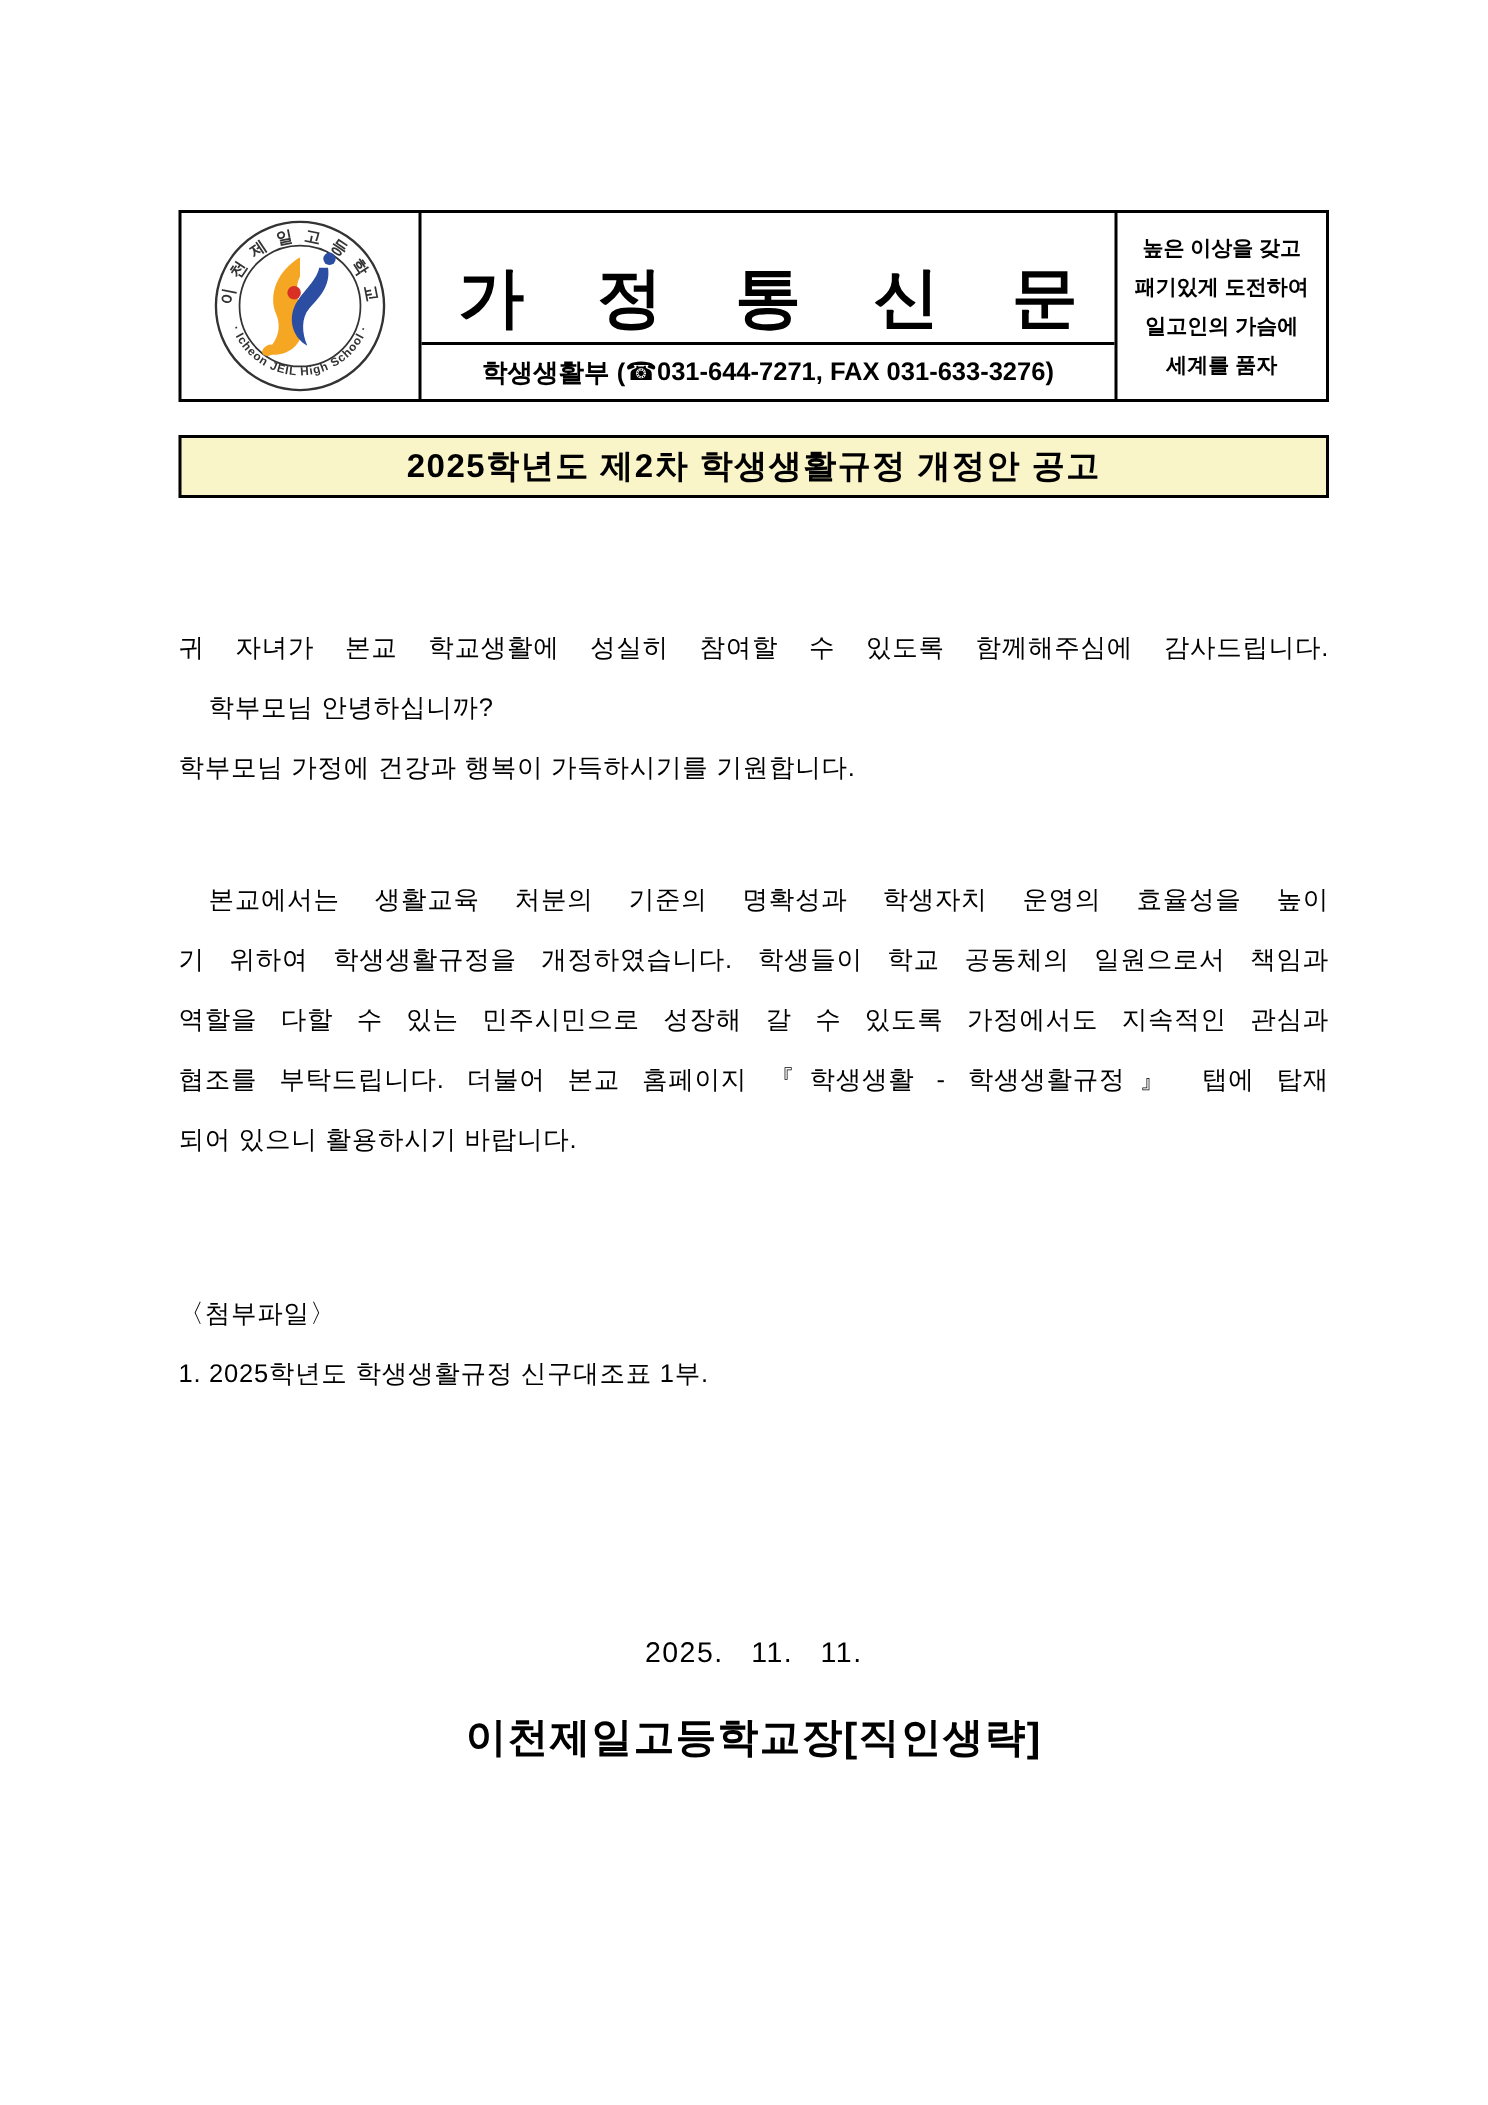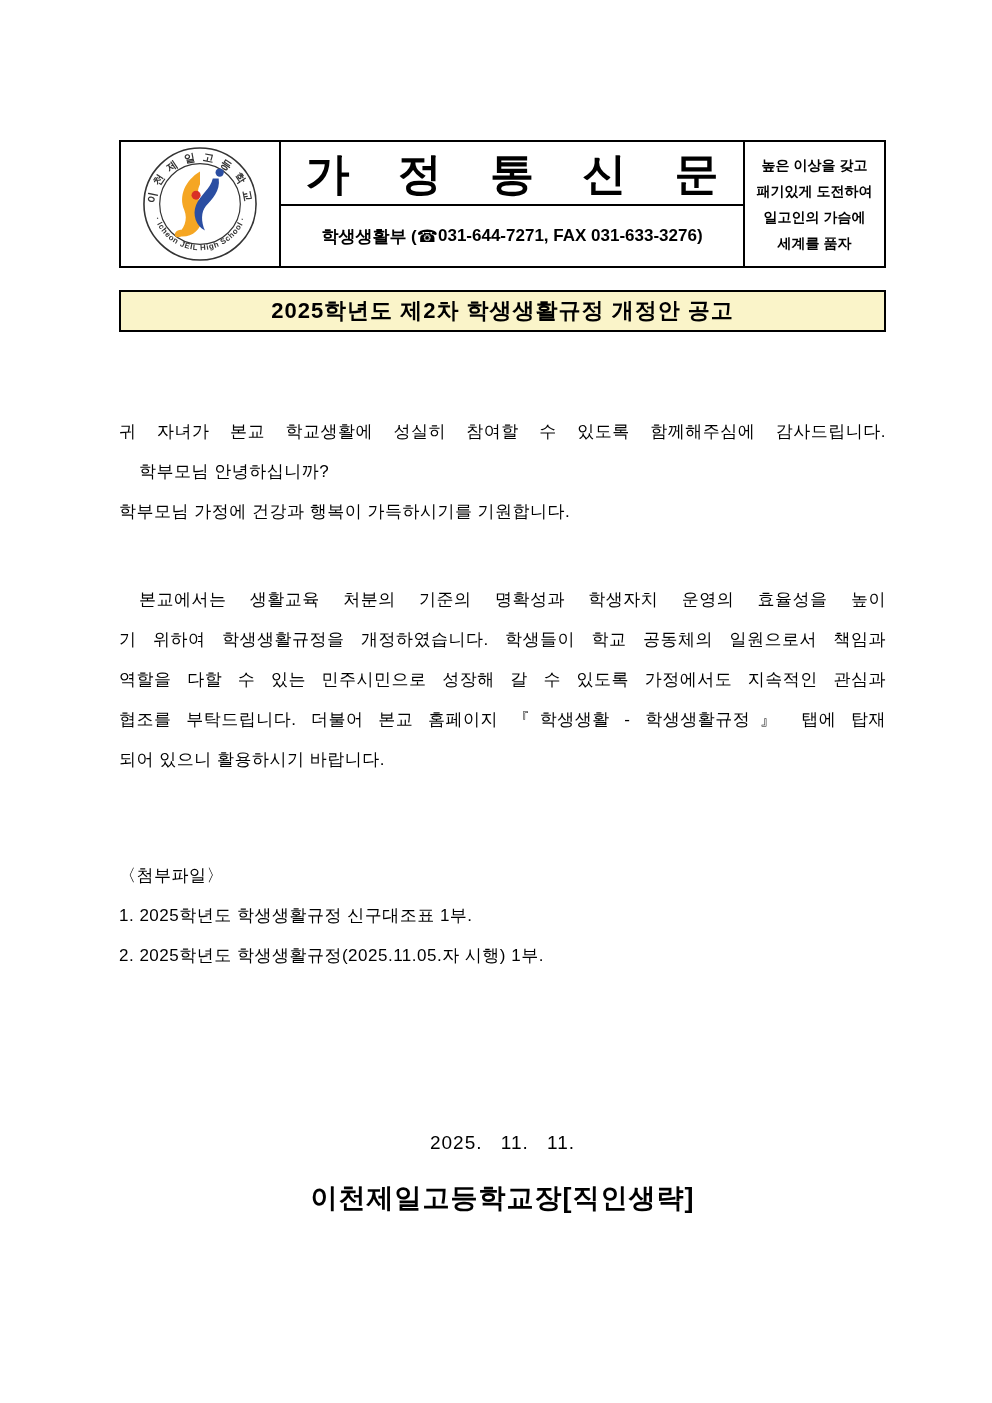--- a/index.html
+++ b/index.html
@@ -29,21 +29,21 @@
   .title-cell { flex:1; display:flex; flex-direction:column; }
   .title-row {
     flex:1; display:flex; align-items:flex-end; justify-content:center;
     border-bottom:2px solid #000;
   }
   .doc-title {
     font-size:44px; font-weight:bold; letter-spacing:18px;
     text-indent:18px; white-space:nowrap;
   }
   .subtitle-row {
-    height:60px; display:flex; align-items:center; justify-content:center;
+    height:36px; display:flex; align-items:center; justify-content:center;
     font-size:17px; font-weight:bold; white-space:nowrap;
   }
   .subtitle-row span { display:inline; }
   .motto-cell {
     width:141px;
     border-left:2px solid #000;
     display:flex; flex-direction:column; align-items:center; justify-content:center;
     font-size:14px; font-weight:bold; line-height:26px; text-align:center;
     white-space:nowrap;
   }
@@ -140,20 +140,19 @@
       <div class="line just indent">본교에서는 생활교육 처분의 기준의 명확성과 학생자치 운영의 효율성을 높이</div>
       <div class="line just">기 위하여 학생생활규정을 개정하였습니다. 학생들이 학교 공동체의 일원으로서 책임과</div>
       <div class="line just">역할을 다할 수 있는 민주시민으로 성장해 갈 수 있도록 가정에서도 지속적인 관심과</div>
       <div class="line just">협조를 부탁드립니다. 더불어 본교 홈페이지 『학생생활 - 학생생활규정』 탭에 탑재</div>
       <div class="line">되어 있으니 활용하시기 바랍니다.</div>
     </div>
 
     <div class="attachments">
       <div class="line">〈첨부파일〉</div>
       <div class="line">1. 2025학년도 학생생활규정 신구대조표 1부.</div>
-      <div class="line">2. 2025학년도 학생생활규정(2025.11.05.자 시행) 1부.</div>
     </div>
 
     <div class="date-line">2025. 11. 11.</div>
     <div class="signer-line">이천제일고등학교장[직인생략]</div>
 
   </div>
 </div>
 
 </body></html>

